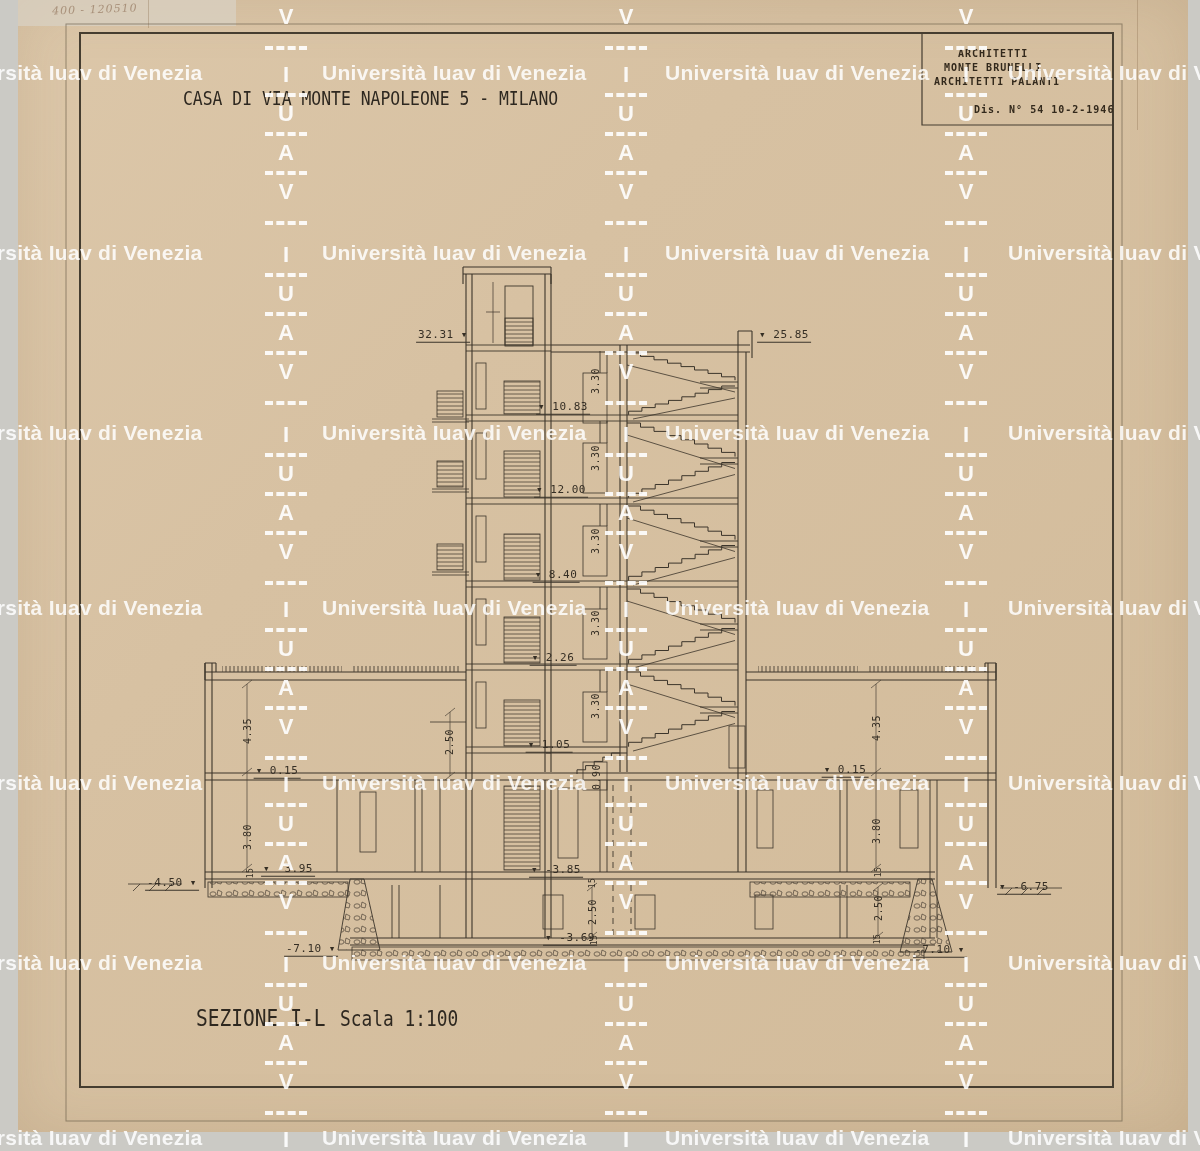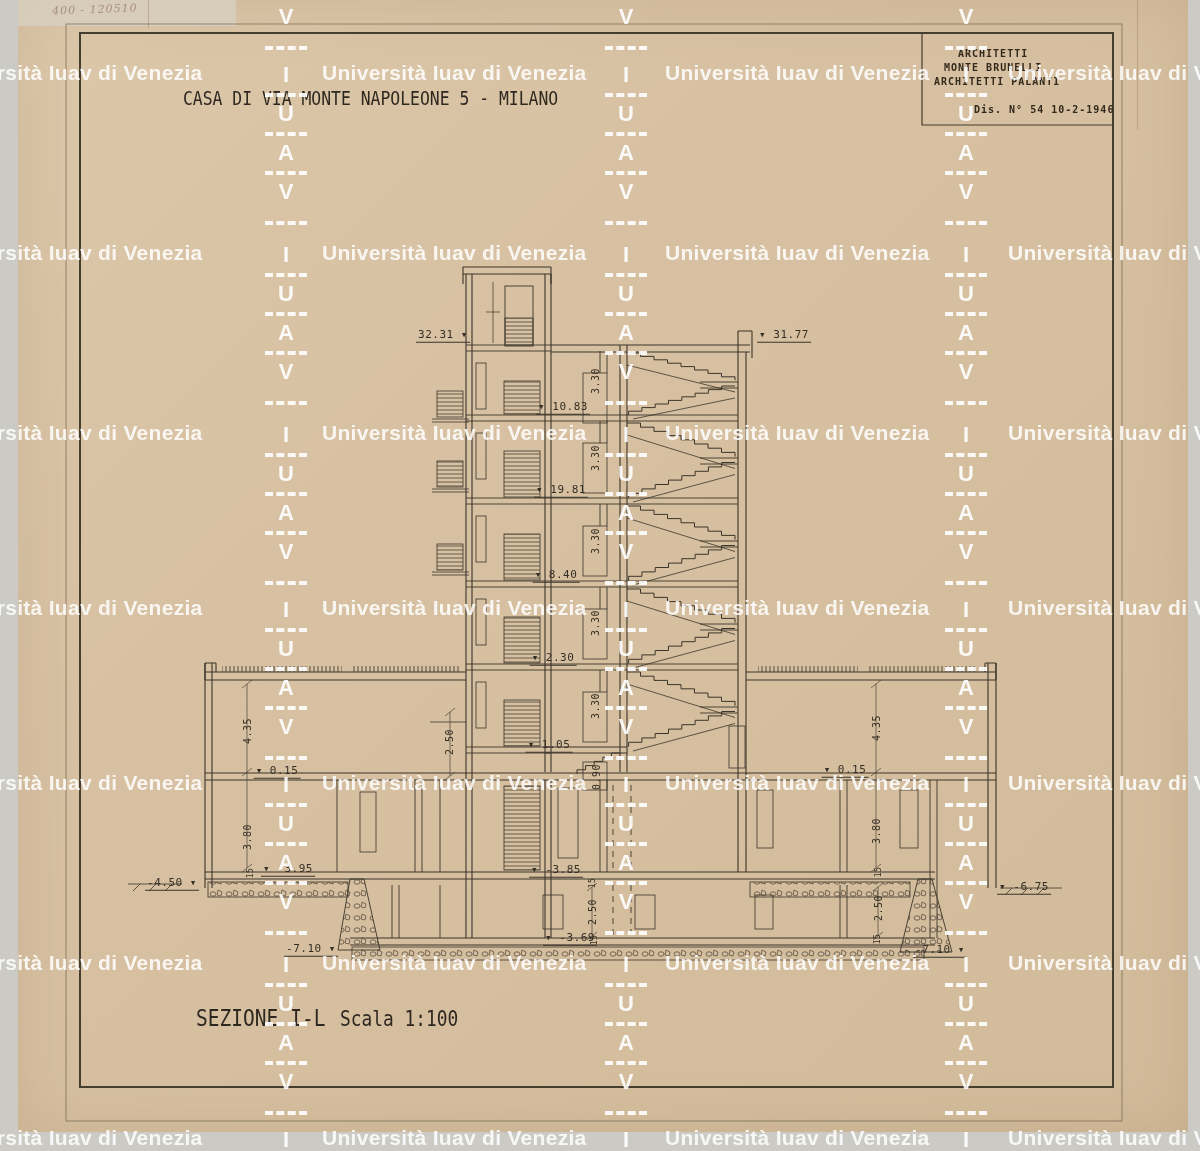--- a/index.html
+++ b/index.html
@@ -198,25 +198,25 @@
     <div class="tb-line" style="left:944px;top:62px;">MONTE BRUNELLI</div>
     <div class="tb-line" style="left:934px;top:76px;">ARCHITETTI PALANTI</div>
     <div class="tb-line" style="left:974px;top:104px;text-align:right;">Dis. N° 54   10-2-1946</div>
   </div>
 
   <div id="caption-section">SEZIONE I-L</div>
   <div id="caption-scale">Scala 1:100</div>
 
   <div id="labels">
       <span class="el" style="left: 443px; top: 336px;">32.31 ▾</span>
-      <span class="el" style="left: 784px; top: 336px;">▾ 31.77</span>
+      <span class="el" style="left: 784px; top: 336px;">▾ 25.85</span>
       <span class="el" style="left: 563px; top: 408px;">▾ 10.83</span>
-      <span class="el" style="left: 561px; top: 491px;">▾ 19.81</span>
+      <span class="el" style="left: 561px; top: 491px;">▾ 12.00</span>
       <span class="el" style="left: 556px; top: 576px;">▾ 8.40</span>
-      <span class="el" style="left: 553px; top: 659px;">▾ 2.30</span>
+      <span class="el" style="left: 553px; top: 659px;">▾ 2.26</span>
       <span class="el" style="left: 549px; top: 746px;">▾ 1.05</span>
       <span class="el" style="left: 277px; top: 772px;">▾ 0.15</span>
       <span class="el" style="left: 845px; top: 771px;">▾ 0.15</span>
       <span class="el" style="left: 288px; top: 870px;">▾ -3.95</span>
       <span class="el" style="left: 556px; top: 871px;">▾ -3.85</span>
       <span class="el" style="left: 570px; top: 939px;">▾ -3.69</span>
       <span class="el" style="left: 172px; top: 884px;">-4.50 ▾</span>
       <span class="el" style="left: 1024px; top: 888px;">▾ -6.75</span>
       <span class="el" style="left: 311px; top: 950px;">-7.10 ▾</span>
       <span class="el" style="left: 940px; top: 951px;">-7.10 ▾</span>

